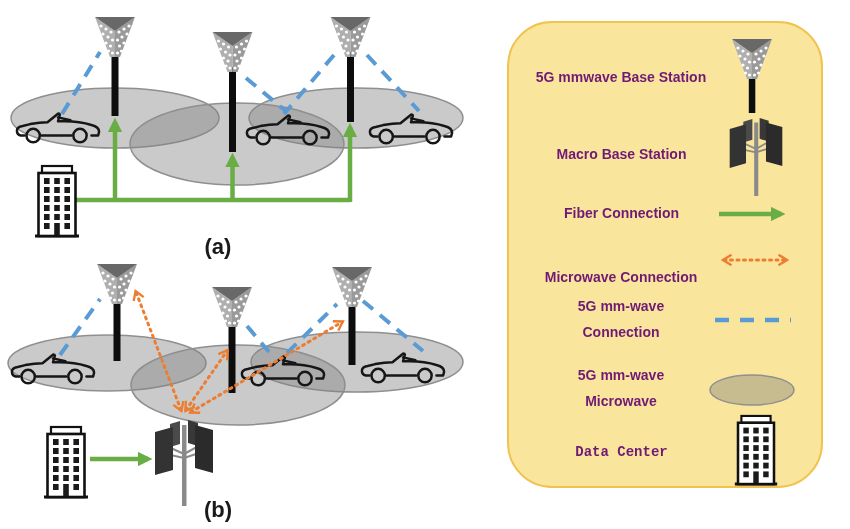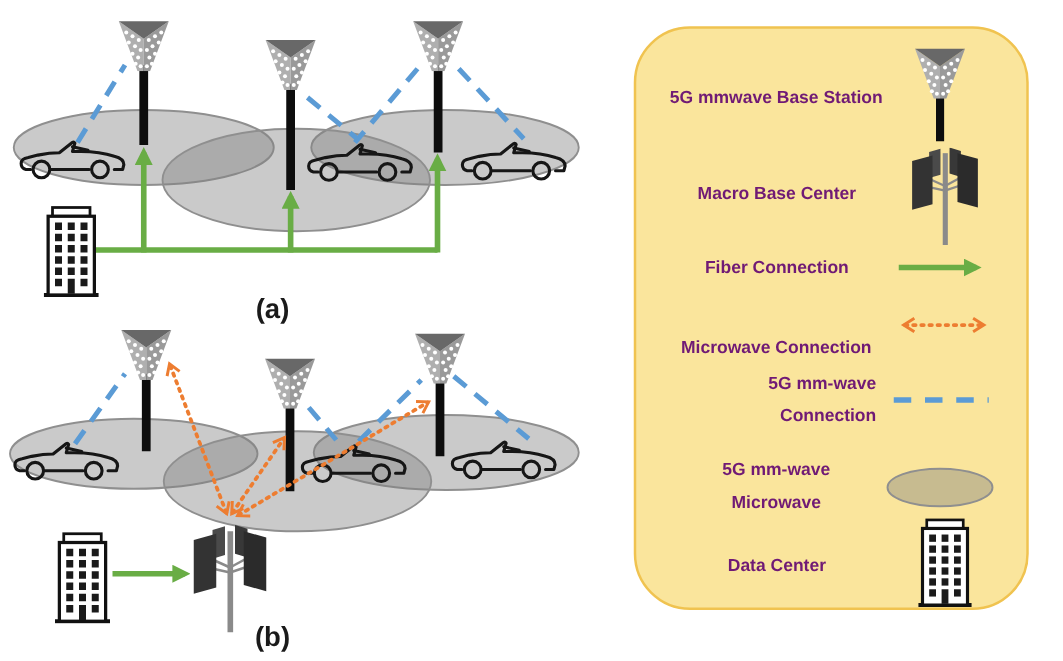--- a/index.html
+++ b/index.html
@@ -210,44 +210,44 @@
   <div class="panel-label" style="left:193px;top:497px;">(b)</div>
 
   <div id="legend">
 
     <div class="leg-label" style="left:17px;top:54px;width:190px;">5G mmwave Base Station</div>
     <svg class="leg-icon" style="left:220px;top:12px;" width="46" height="80" viewBox="0 0 46 80">
       <rect class="pole" x="19.8" y="42" width="6.5" height="36"></rect>
       <use href="#bs5g" x="1" y="0" width="44" height="44"></use>
     </svg>
 
-    <div class="leg-label nowrap" style="left:5px;top:131px;width:215px;">Macro Base Center</div>
+    <div class="leg-label nowrap" style="left:5px;top:131px;width:215px;">Macro Base Station</div>
     <svg class="leg-icon" style="left:215px;top:95px;" width="64" height="78" viewBox="0 0 64 86">
       <use href="#macro" width="64" height="86"></use>
     </svg>
 
     <div class="leg-label nowrap" style="left:5px;top:190px;width:215px;">Fiber Connection</div>
     <svg class="leg-icon" style="left:208px;top:182px;" width="76" height="18" viewBox="0 0 76 18">
       <line class="fiber" x1="2" y1="9" x2="64" y2="9" marker-end="url(#mkGreen)"></line>
     </svg>
 
     <div class="leg-label" style="left:32px;top:254px;width:160px;">Microwave Connection</div>
     <svg class="leg-icon" style="left:206px;top:228px;" width="80" height="18" viewBox="0 0 80 18">
       <line class="mw" x1="9" y1="9" x2="71" y2="9" marker-start="url(#mwStart)" marker-end="url(#mwEnd)"></line>
     </svg>
 
-    <div class="leg-label" style="left:32px;top:296px;width:160px;text-align:right;">5G mm-wave Connection</div>
+    <div class="leg-label" style="left:32px;top:296px;width:160px;">5G mm-wave Connection</div>
     <svg class="leg-icon" style="left:204px;top:291px;" width="80" height="12" viewBox="0 0 80 12">
       <line class="mmlink" x1="2" y1="6" x2="78" y2="6" style="stroke-width:4.5;stroke-dasharray:14 11;"></line>
     </svg>
 
     <div class="leg-label" style="left:32px;top:365px;width:160px;">5G mm-wave Microwave</div>
     <svg class="leg-icon" style="left:198px;top:350px;" width="90" height="34" viewBox="0 0 90 34">
       <ellipse class="coverage" cx="45" cy="17" rx="42" ry="15"></ellipse>
     </svg>
 
-    <div class="leg-label nowrap" style="left:5px;top:429px;width:215px;">Data Center</div>
+    <div class="leg-label nowrap" style="left:5px;top:429px;width:215px;font-family:Liberation Mono, monospace;">Data Center</div>
     <svg class="leg-icon" style="left:225px;top:391px;" width="44" height="72" viewBox="0 0 44 74">
       <use href="#building" width="44" height="74"></use>
     </svg>
 
   </div>
 </div>
 
 </body></html>

